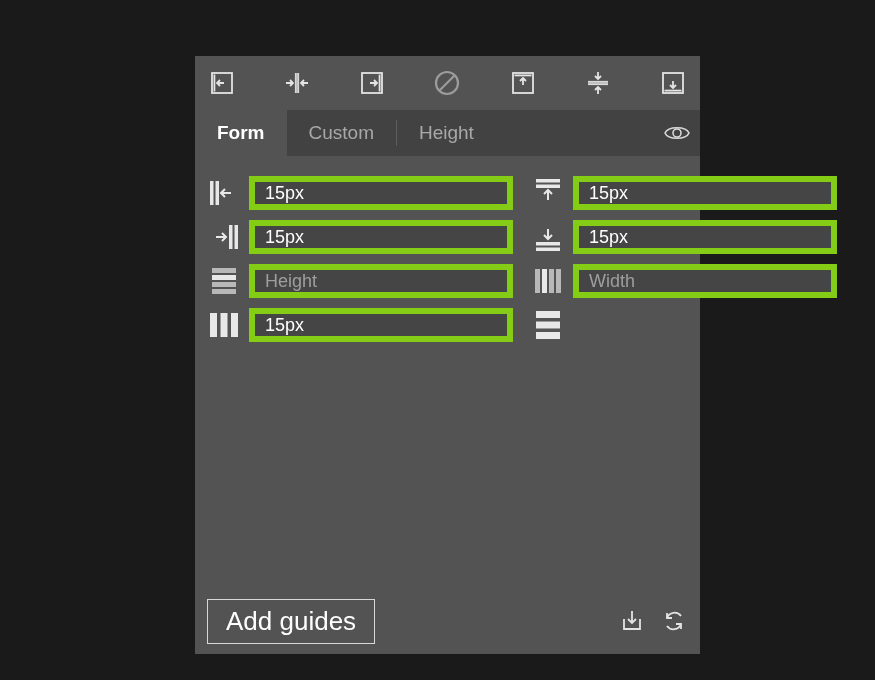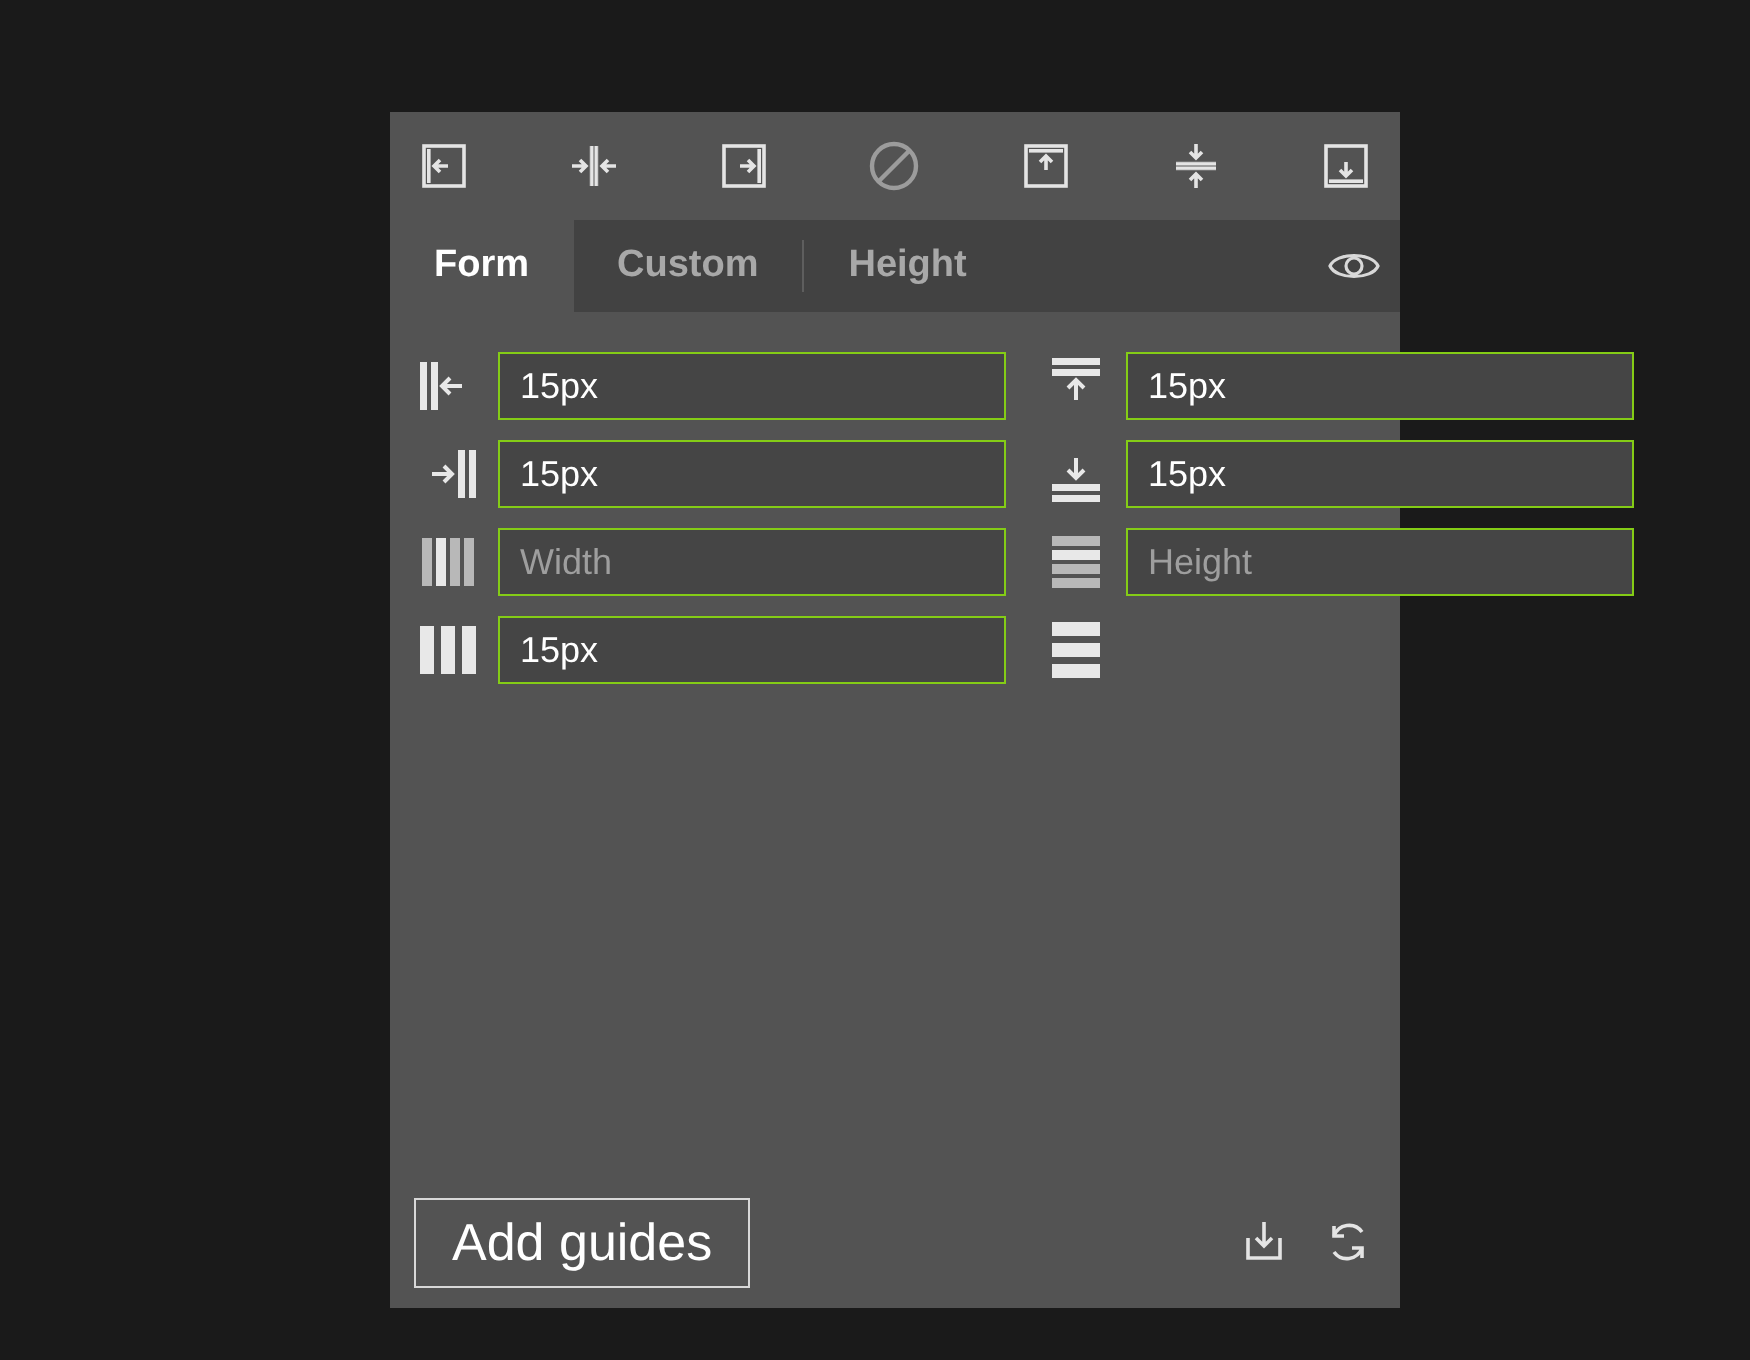--- a/index.html
+++ b/index.html
@@ -47,21 +47,21 @@
     background: #424242;
     display: flex;
     align-items: stretch;
   }
   .tab {
     padding: 0 22px;
     display: flex;
     align-items: center;
     color: #a8a8a8;
     font-size: 19px;
-    font-weight: 700;
+    font-weight: 400;
     cursor: pointer;
     position: relative;
   }
   .tab.active {
     background: #535353;
     color: #ffffff;
     font-weight: 600;
   }
   .tab-sep {
     width: 0;
@@ -97,21 +97,21 @@
     height: 34px;
     display: flex;
     align-items: center;
     justify-content: center;
     flex: none;
   }
   .field input {
     flex: 1;
     height: 34px;
     background: #454545;
-    border: 1px solid #84cc16;
+    border: 6px solid #84cc16;
     color: #ffffff;
     font-size: 18px;
     padding: 0 10px;
     outline: none;
   }
   .field input::placeholder { color: #9e9e9e; }
   
   .footer {
     margin-top: auto;
     height: 60px;
@@ -259,38 +259,38 @@
           <path d="M17 9 V18 M13 15 L17 19 L21 15" fill="none" stroke="#e8e8e8" stroke-width="2"></path>
         </svg>
       </div>
       <input value="15px" style="">
     </div>
 
 
     <div class="field">
       <div class="icon-slot">
         <svg width="34" height="34" viewBox="0 0 34 34">
+          <rect x="5" y="4" width="24" height="5" fill="#b8b8b8"></rect>
+          <rect x="5" y="11" width="24" height="5" fill="#e8e8e8"></rect>
+          <rect x="5" y="18" width="24" height="5" fill="#b8b8b8"></rect>
+          <rect x="5" y="25" width="24" height="5" fill="#b8b8b8"></rect>
+        </svg>
+      </div>
+      <input placeholder="Height" style="">
+    </div>
+    <div class="field">
+      <div class="icon-slot">
+        <svg width="34" height="34" viewBox="0 0 34 34">
           <rect x="4" y="5" width="5" height="24" fill="#b8b8b8"></rect>
           <rect x="11" y="5" width="5" height="24" fill="#e8e8e8"></rect>
           <rect x="18" y="5" width="5" height="24" fill="#b8b8b8"></rect>
           <rect x="25" y="5" width="5" height="24" fill="#b8b8b8"></rect>
         </svg>
       </div>
       <input placeholder="Width" style="">
-    </div>
-    <div class="field">
-      <div class="icon-slot">
-        <svg width="34" height="34" viewBox="0 0 34 34">
-          <rect x="5" y="4" width="24" height="5" fill="#b8b8b8"></rect>
-          <rect x="5" y="11" width="24" height="5" fill="#e8e8e8"></rect>
-          <rect x="5" y="18" width="24" height="5" fill="#b8b8b8"></rect>
-          <rect x="5" y="25" width="24" height="5" fill="#b8b8b8"></rect>
-        </svg>
-      </div>
-      <input placeholder="Height" style="">
     </div>
 
     <div class="field">
       <div class="icon-slot">
         <svg width="34" height="34" viewBox="0 0 34 34">
           <rect x="3" y="5" width="7" height="24" fill="#e8e8e8"></rect>
           <rect x="13.5" y="5" width="7" height="24" fill="#e8e8e8"></rect>
           <rect x="24" y="5" width="7" height="24" fill="#e8e8e8"></rect>
         </svg>
       </div>

